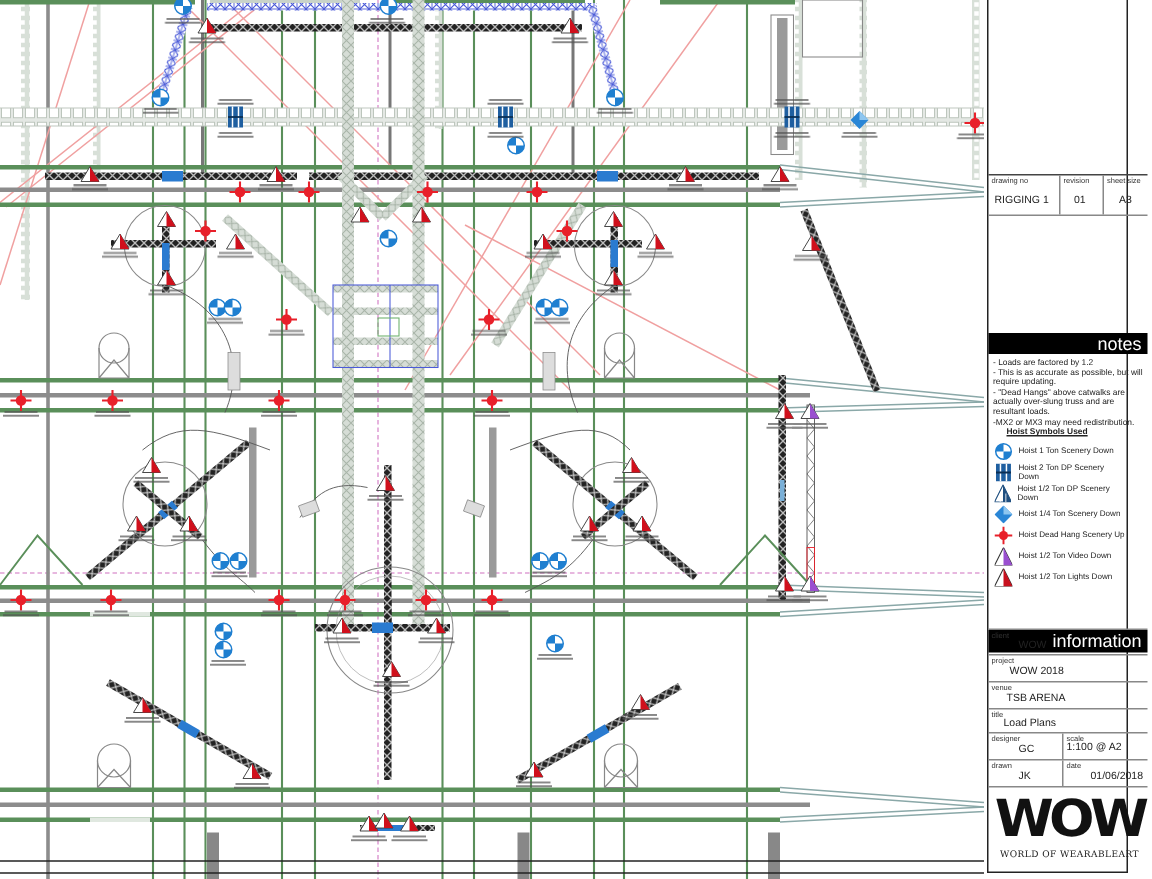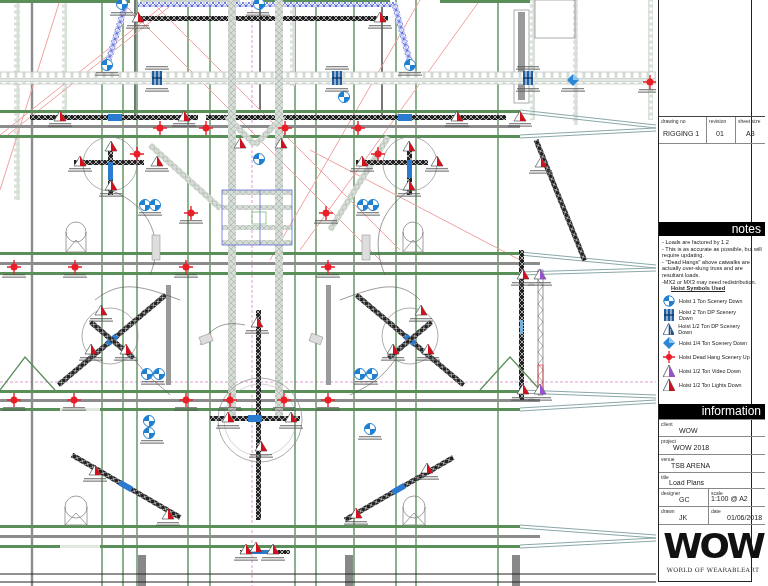--- a/index.html
+++ b/index.html
@@ -523,21 +523,21 @@
       <span class="txt">Hoist 1/2 Ton Video Down</span>
     </div>
     <div class="legend-item" style="top:379px;">
       <svg width="12" height="12" viewBox="-6 -6 12 12">
           <path d="M0 -6 L6 6 L-6 6 Z" fill="#fff" stroke="#333" stroke-width="0.7"></path>
           <path d="M0 -6 L6 6 L0 6 Z" fill="#c8101e"></path>
         </svg>
       <span class="txt">Hoist 1/2 Ton Lights Down</span>
     </div>
 
-    <div class="hdr" style="top:404px;height:15px;line-height:15px;">information</div>
+    <div class="hdr" style="top:420px;height:15px;line-height:15px;">information</div>
     <div class="row" style="top:419px;height:17px;">
       <span class="lab">client</span>
       <span class="val" style="left:20px;top:7px;">WOW</span>
     </div>
     <div class="row" style="top:436px;height:18px;">
       <span class="lab">project</span>
       <span class="val" style="left:14px;top:7px;">WOW 2018</span>
     </div>
     <div class="row" style="top:454px;height:18px;">
       <span class="lab">venue</span>

